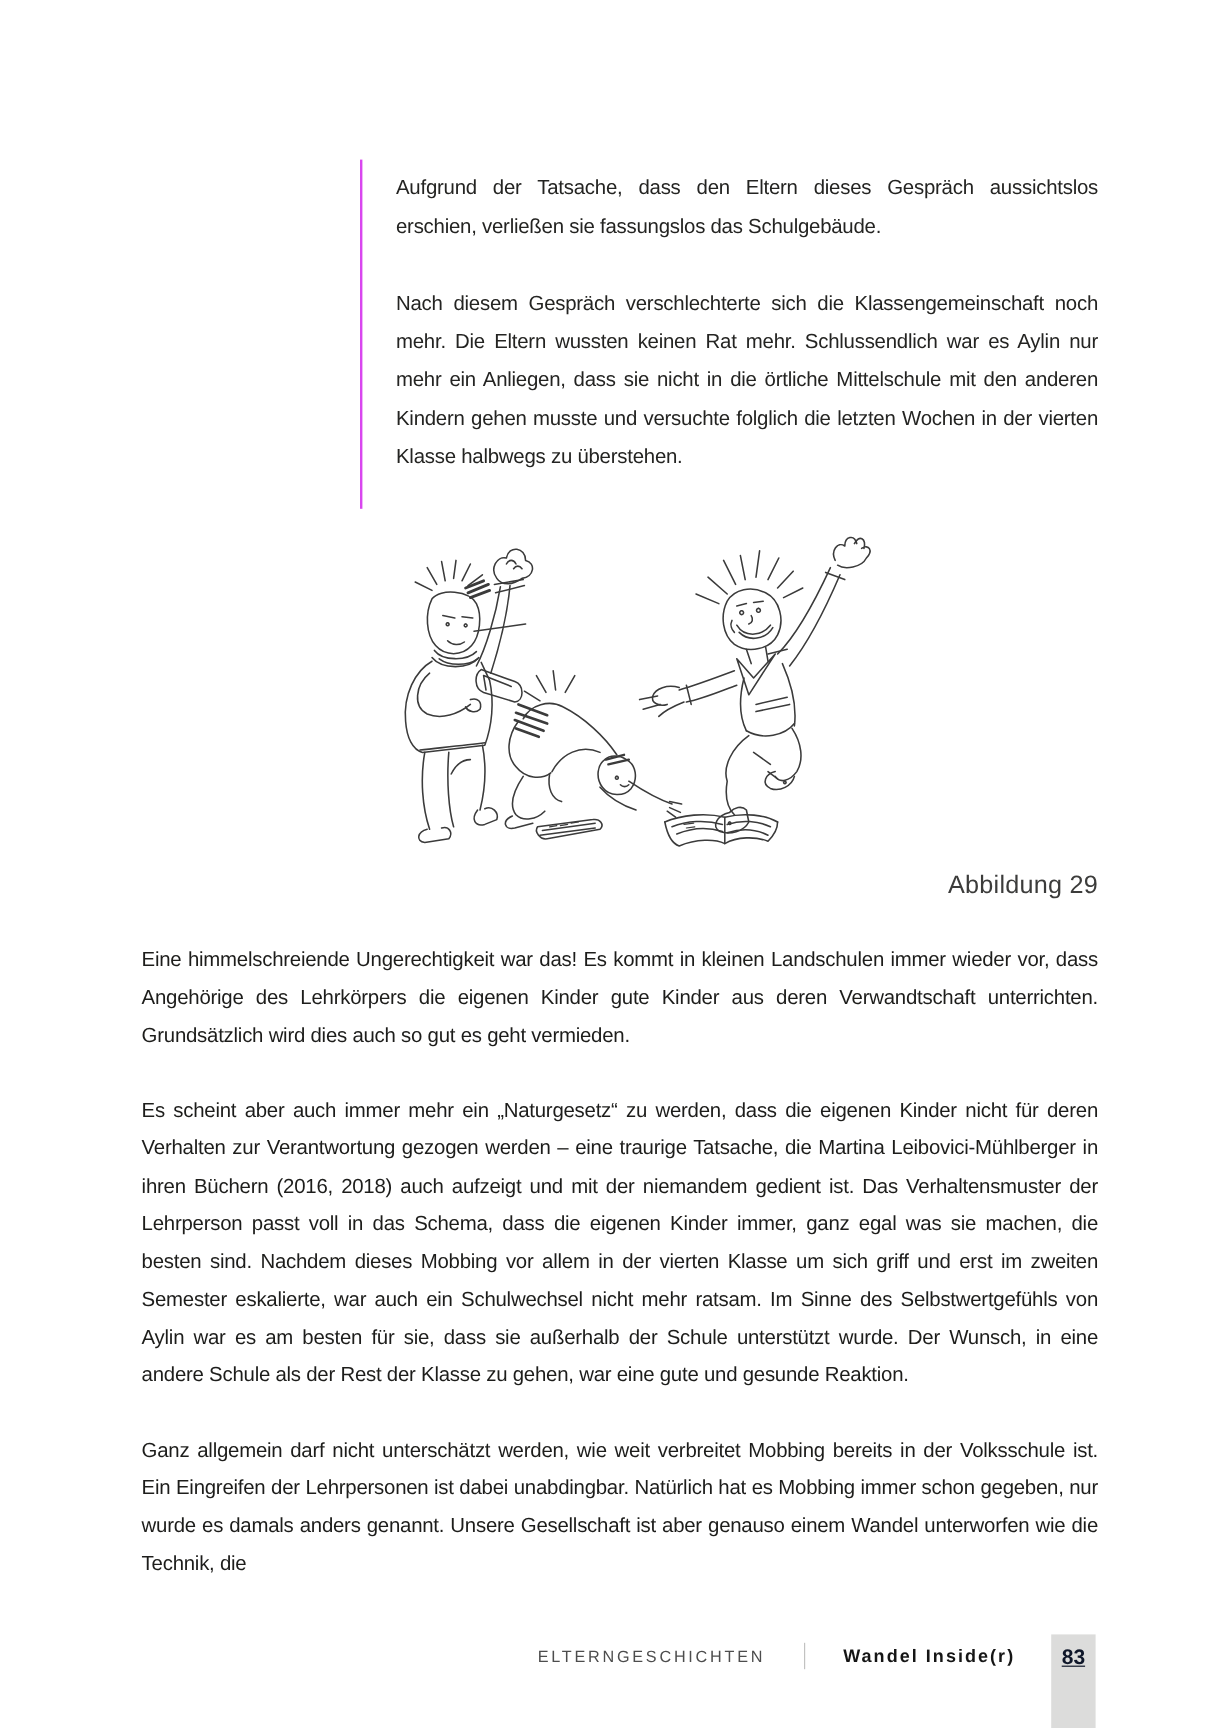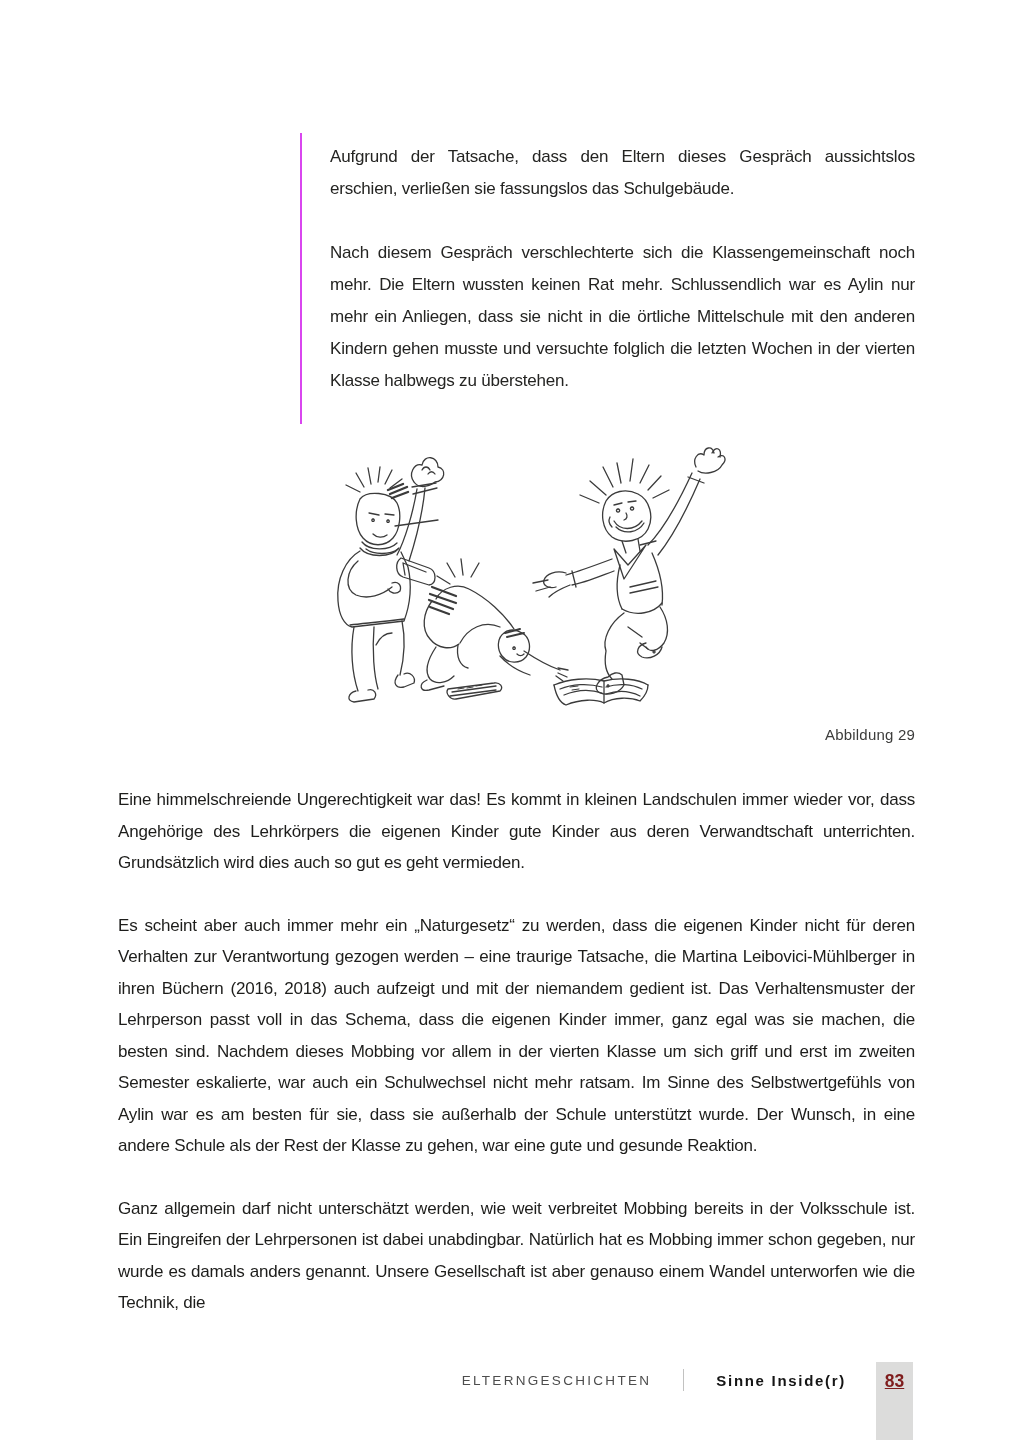--- a/index.html
+++ b/index.html
@@ -20,21 +20,21 @@
     hyphens:auto; -webkit-hyphens:auto;
   }
   .quote-block p:last-child { margin-bottom:17px; }
 
   
   .sketch-wrap { position:absolute; left:308px; top:436px; width:436px; height:294px; }
   .sketch-wrap svg { width:100%; height:100%; display:block; }
 
   .figure-caption {
     position:absolute; left:615px; top:726px; width:300px;
-    text-align:right; font-size:15px; color:#3c3c3b; letter-spacing:0.2px;
+    text-align:right; font-size:21px; color:#3c3c3b; letter-spacing:0.2px;
   }
 
   
   .body-text { position:absolute; left:118px; top:784px; width:797px; }
   .body-text p {
     margin:0 0 31px 0; font-size:17px; line-height:31.5px;
     text-align:justify; letter-spacing:-0.2px; color:#1d1d1b;
     hyphens:auto; -webkit-hyphens:auto;
   }
   .body-text p:last-child { margin-bottom:0; }
@@ -47,21 +47,21 @@
   }
   .footer-chapter { color:#4d4d4d; font-size:13.5px; letter-spacing:2.3px; white-space:nowrap; }
   .footer-divider { width:1px; height:22px; background:#c2c2c1; }
   .footer-book { color:#151515; font-weight:bold; font-size:15px; letter-spacing:1.7px; white-space:nowrap; }
 
   .page-tab {
     position:absolute; left:876px; top:1362px; width:37px; height:78px;
     background:#dcdcdb; text-align:center;
   }
   .page-number {
-    display:inline-block; margin-top:9px; font-size:17.5px; font-weight:bold; color:#7f1d1d;text-decoration:underline;
+    display:inline-block; margin-top:9px; font-size:17.5px; font-weight:bold; color:#0f172a;text-decoration:underline;
   }
 </style>
 </head>
 <body>
 
 <div class="page">
 
   <div class="quote-block">
     <p>Aufgrund der Tatsache, dass den Eltern dieses Gespräch aussichtslos erschien, verließen sie fassungslos das Schulgebäude.</p>
     <p>Nach diesem Gespräch verschlechterte sich die Klassengemeinschaft noch mehr. Die Eltern wussten keinen Rat mehr. Schlussendlich war es Aylin nur mehr ein Anliegen, dass sie nicht in die örtliche Mittelschule mit den anderen Kindern gehen musste und versuchte folglich die letzten Wochen in der vierten Klasse halbwegs zu überstehen.</p>
@@ -171,20 +171,20 @@
 
   <div class="body-text">
     <p>Eine himmelschreiende Ungerechtigkeit war das! Es kommt in kleinen Landschulen immer wieder vor, dass Angehörige des Lehrkörpers die eigenen Kinder gute Kinder aus deren Verwandtschaft unterrichten. Grundsätzlich wird dies auch so gut es geht vermieden.</p>
     <p>Es scheint aber auch immer mehr ein „Naturgesetz“ zu werden, dass die eigenen Kinder nicht für deren Verhalten zur Verantwortung gezogen werden – eine traurige Tatsache, die Martina Leibovici-Mühlberger in ihren Büchern (2016, 2018) auch aufzeigt und mit der niemandem gedient ist. Das Verhaltensmuster der Lehrperson passt voll in das Schema, dass die eigenen Kinder immer, ganz egal was sie machen, die besten sind. Nachdem dieses Mobbing vor allem in der vierten Klasse um sich griff und erst im zweiten Semester eskalierte, war auch ein Schulwechsel nicht mehr ratsam. Im Sinne des Selbstwertgefühls von Aylin war es am besten für sie, dass sie außerhalb der Schule unterstützt wurde. Der Wunsch, in eine andere Schule als der Rest der Klasse zu gehen, war eine gute und gesunde Reaktion.</p>
     <p>Ganz allgemein darf nicht unterschätzt werden, wie weit verbreitet Mobbing bereits in der Volksschule ist. Ein Eingreifen der Lehrpersonen ist dabei unabdingbar. Natürlich hat es Mobbing immer schon gegeben, nur wurde es damals anders genannt. Unsere Gesellschaft ist aber genauso einem Wandel unterworfen wie die Technik, die</p>
   </div>
 
   <div class="footer">
     <span class="footer-chapter">ELTERNGESCHICHTEN</span>
     <span class="footer-divider"></span>
-    <span class="footer-book">Sinne Inside(r)</span>
+    <span class="footer-book">Wandel Inside(r)</span>
   </div>
 
   <div class="page-tab">
     <span class="page-number">83</span>
   </div>
 
 </div>
 
 </body></html>

